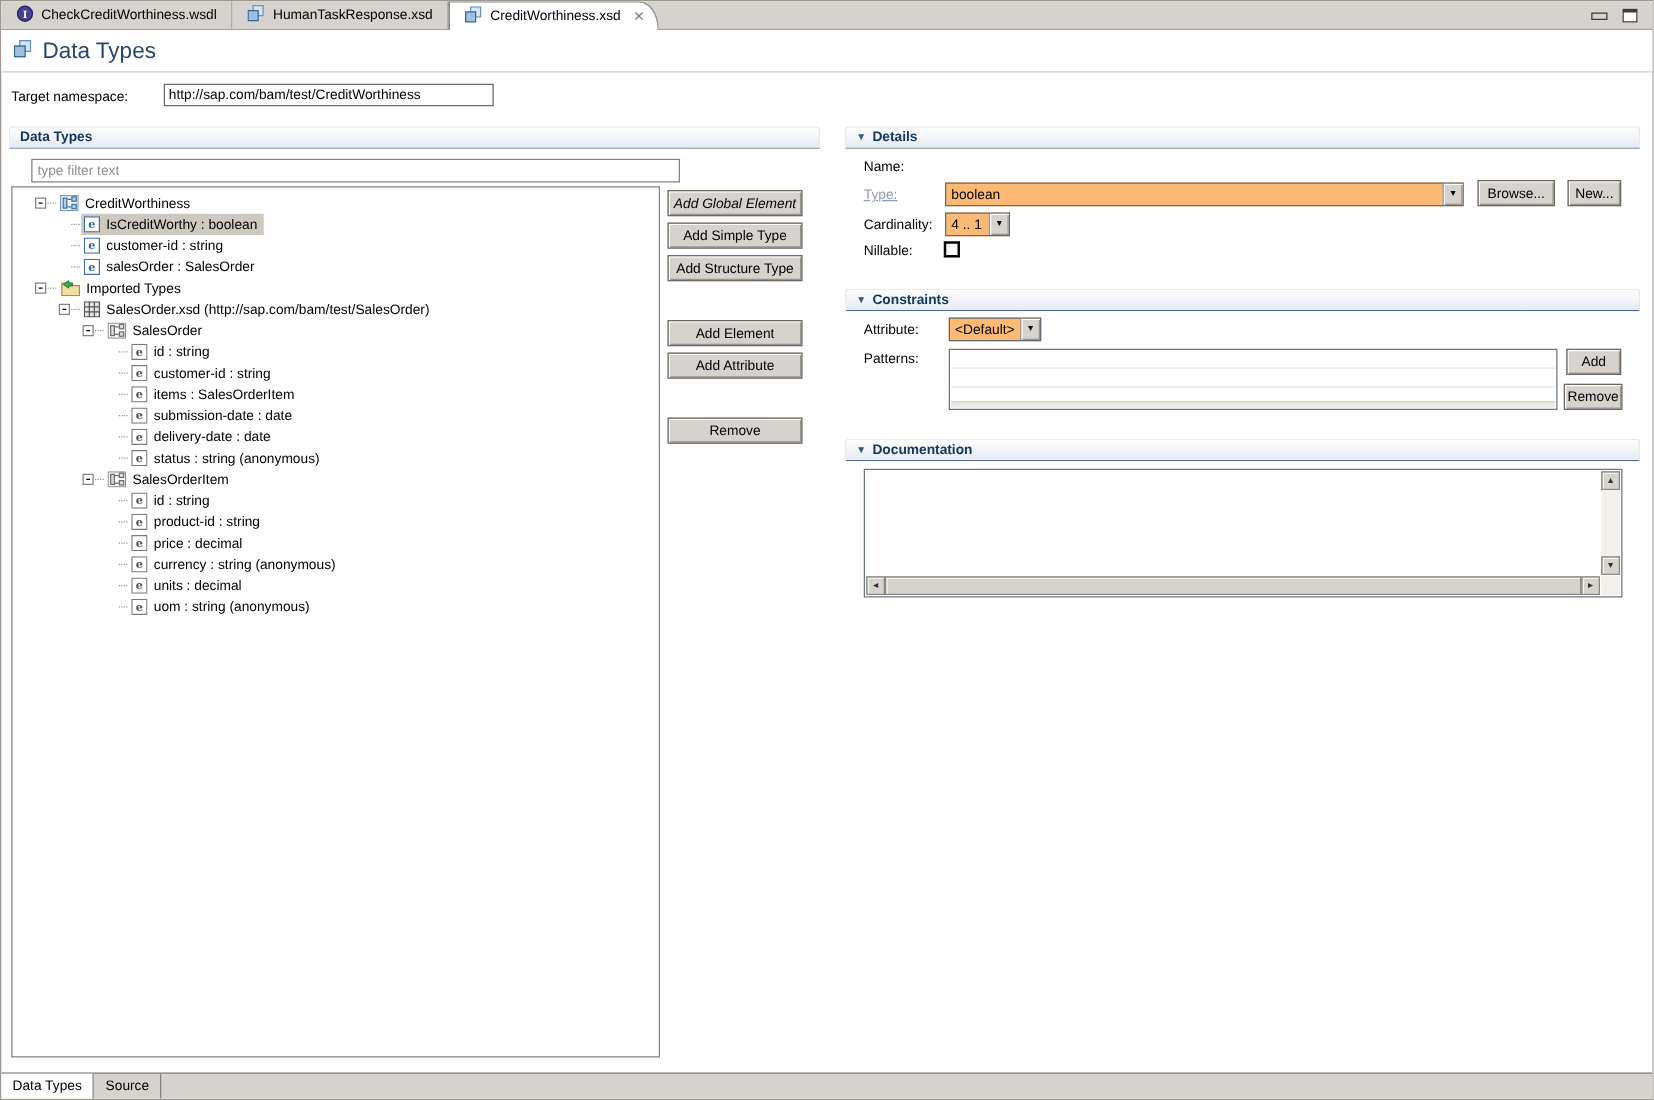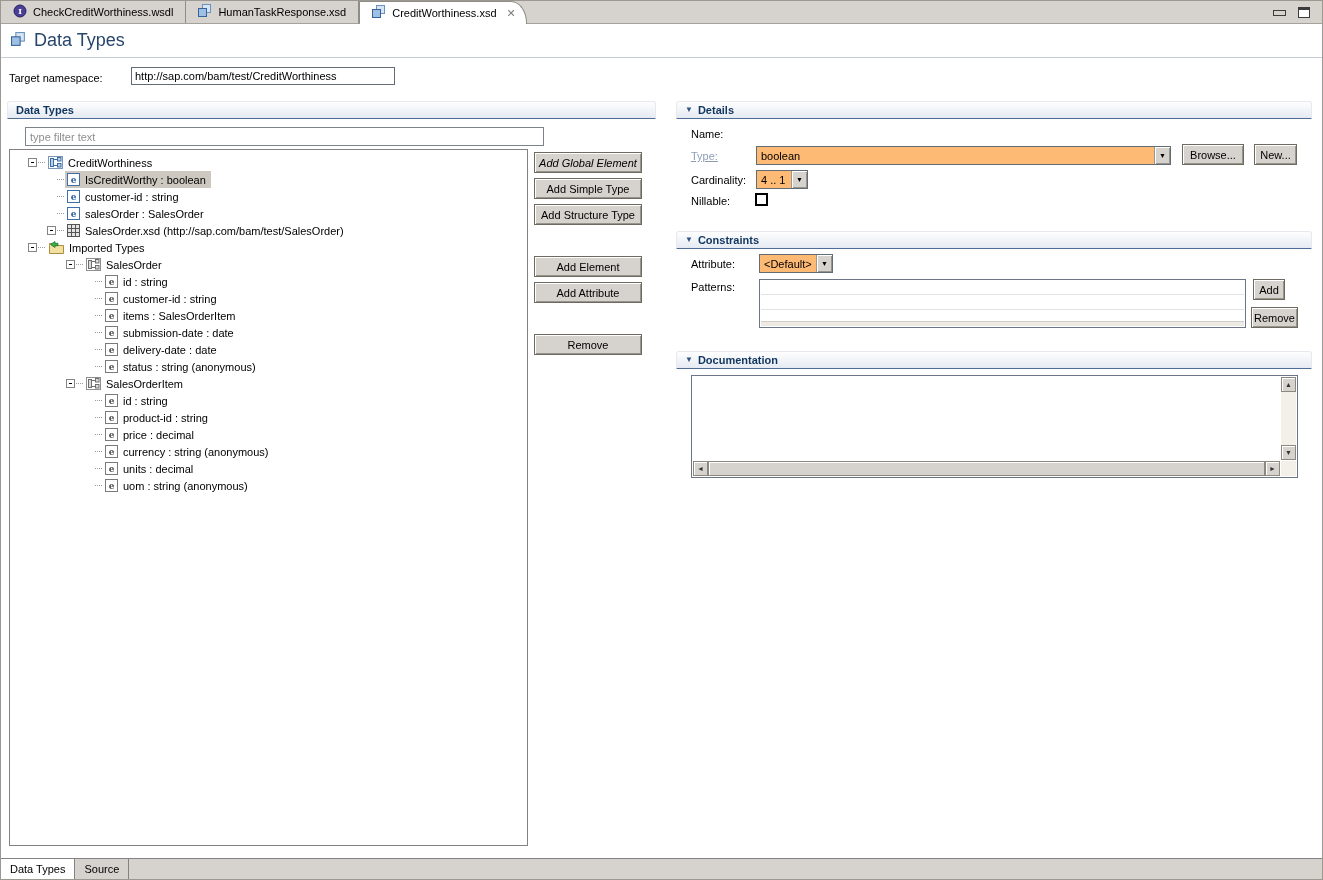--- a/index.html
+++ b/index.html
@@ -207,44 +207,44 @@
         <span class="grp">
           <span class="ticon">
             <svg width="13" height="13" viewBox="0 0 13 13">
               <rect x="0.5" y="0.5" width="12" height="12" fill="#ffffff" stroke="#3f6ea8"></rect>
               <text x="6.5" y="9.5" text-anchor="middle" font-family="DejaVu Serif,serif" font-size="9" font-weight="bold" fill="#2e62a0">e</text>
             </svg>
           </span>
           <span class="tlabel">salesOrder : SalesOrder</span>
         </span>
       </div>
-      <div class="tree-row" style="padding-left: 37px;">
-        <span class="expander"></span>
-        <span class="dots"></span>
-        <span class="grp">
-          <span class="ticon">
-            <svg width="13" height="13" viewBox="0 0 13 13">
-              <rect x="0.5" y="0.5" width="12" height="12" fill="#e4e4e4" stroke="#555555"></rect>
-              <path d="M0.5 4.5 H12.5 M0.5 8.5 H12.5 M4.5 0.5 V12.5 M8.5 0.5 V12.5" stroke="#555555"></path>
-            </svg>
-          </span>
-          <span class="tlabel">SalesOrder.xsd (http://sap.com/bam/test/SalesOrder)</span>
-        </span>
-      </div>
       <div class="tree-row" style="padding-left: 18px;">
         <span class="expander"></span>
         <span class="dots"></span>
         <span class="grp">
           <span class="ticon">
             <svg width="16" height="13" viewBox="0 0 16 13">
               <path d="M1.5 4.5 V2.5 h4 l1.5 2 h8.5 v8 h-14 z" fill="#f3dfa0" stroke="#a98e3e"></path>
               <path d="M7 0.5 L2.5 3.5 L7 6.5 V4.7 H10 V2.3 H7 Z" fill="#3fae49" stroke="#176b26" stroke-width="0.7"></path>
             </svg>
           </span>
           <span class="tlabel">Imported Types</span>
+        </span>
+      </div>
+      <div class="tree-row" style="padding-left: 37px;">
+        <span class="expander"></span>
+        <span class="dots"></span>
+        <span class="grp">
+          <span class="ticon">
+            <svg width="13" height="13" viewBox="0 0 13 13">
+              <rect x="0.5" y="0.5" width="12" height="12" fill="#e4e4e4" stroke="#555555"></rect>
+              <path d="M0.5 4.5 H12.5 M0.5 8.5 H12.5 M4.5 0.5 V12.5 M8.5 0.5 V12.5" stroke="#555555"></path>
+            </svg>
+          </span>
+          <span class="tlabel">SalesOrder.xsd (http://sap.com/bam/test/SalesOrder)</span>
         </span>
       </div>
       <div class="tree-row" style="padding-left: 56px;">
         <span class="expander"></span>
         <span class="dots"></span>
         <span class="grp">
           <span class="ticon">
             <svg width="15" height="13" viewBox="0 0 15 13">
               <rect x="0.5" y="0.5" width="14" height="12" fill="#ffffff" stroke="#8f8f8f"></rect>
               <rect x="2.5" y="2.5" width="3" height="8" fill="#dcdcdc" stroke="#6e6e6e"></rect>
@@ -471,21 +471,21 @@
     <span class="dbtn">
         <span>▼</span>
       </span>
   </div>
   <span class="flabel" style="left:690px; top:280px;">Patterns:</span>
   <div class="patlist">
     <div class="pat-line" style="top:14px;"></div>
     <div class="pat-line" style="top:29px;"></div>
     <div class="pat-scroll"></div>
   </div>
-  <button class="btn" style="position:absolute; left:1252px; top:278px; width:32px; height:21px;">Add</button>
+  <button class="btn" style="position:absolute; left:1252px; top:278px; width:44px; height:21px;">Add</button>
   <button class="btn" style="position:absolute; left:1250px; top:306px; width:47px; height:21px;">Remove</button>
 
   <div class="secbar" style="left:675px; top:350px; width:636px;">
     <span class="tri">▼</span>
     <span>Documentation</span>
   </div>
   <div class="docbox">
     <textarea class="docta" style=""></textarea>
     <div class="corner"></div>
     <div class="vsb">

